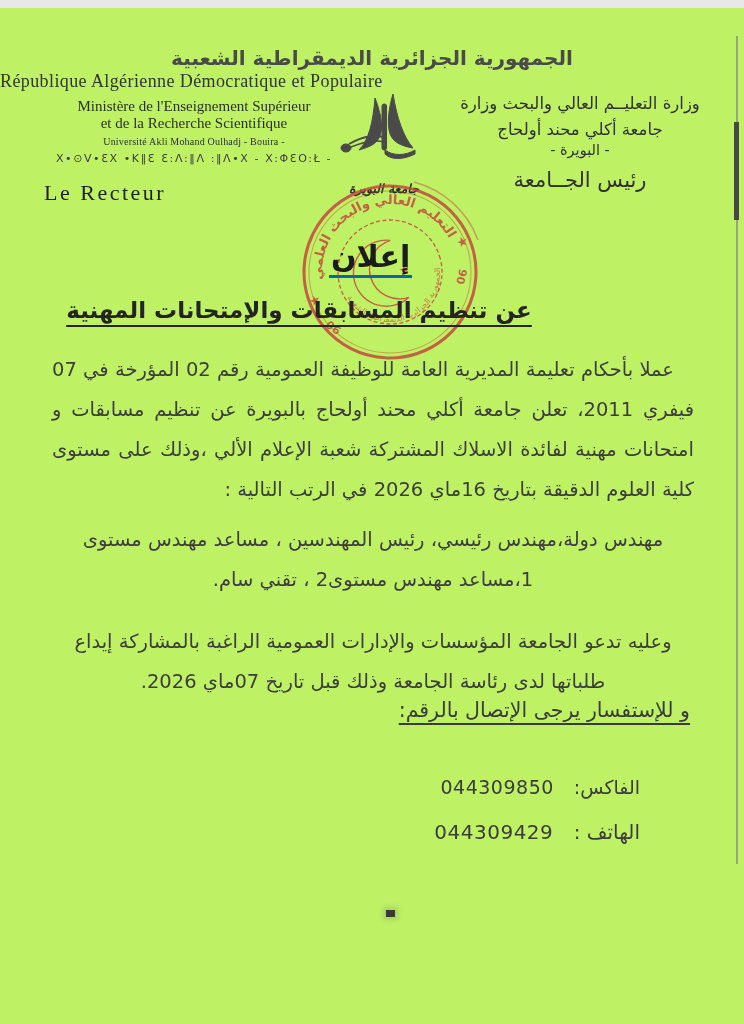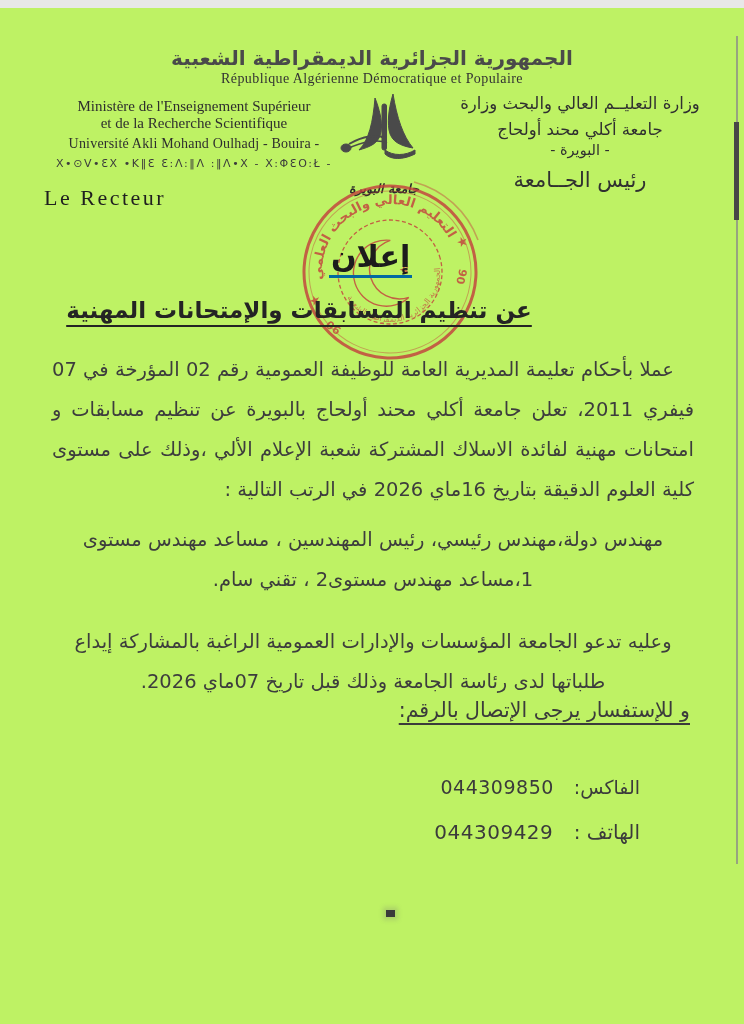--- a/index.html
+++ b/index.html
@@ -5,27 +5,27 @@
   html,body{margin:0;padding:0;background:#e8e8e8;}
   .page{
     position:relative;width:744px;height:1024px;margin:8px auto;
     background:#bef264;overflow:hidden;
     font-family:"DejaVu Sans",sans-serif;color:#3a3a3a;
   }
   .abs{position:absolute;}
   
   .hdr-ar{top:38px;left:0;width:744px;text-align:center;
     font-size:20px;font-weight:bold;color:#4a4a4a;letter-spacing:.5px;}
-  .hdr-fr{top:63px;left:0;width:744px;text-align:center;
-    font-family:"Liberation Serif",serif;font-size:14px;color:#333;letter-spacing:.4px;}
+  .hdr-fr{top:63px;left:0;width:744px;text-align:left;
+    font-family:"Liberation Serif",serif;font-size:18px;color:#333;letter-spacing:.4px;}
   
   .left-block{left:44px;top:90px;width:300px;text-align:center;
     font-family:"Liberation Serif",serif;color:#2e2e2e;}
   .left-block .m1,.left-block .m2{font-size:15px;line-height:17px;}
-  .left-block .univ{font-size:14px;margin-top:4px;letter-spacing:.2px;}
+  .left-block .univ{font-size:10px;margin-top:4px;letter-spacing:.2px;}
   .left-block .tif{font-family:"DejaVu Sans",sans-serif;font-size:11px;
     margin-top:5px;letter-spacing:1.6px;color:#3c3c3c;white-space:nowrap;}
   .left-block .rect{font-size:22px;margin-top:15px;text-align:left;
     letter-spacing:2.5px;color:#1f1f1f;}
   
   .logo{left:320px;top:84px;width:128px;text-align:center;font-style:italic;}
   .logo .cap{font-size:12.5px;font-weight:bold;color:#2b2b2b;margin-top:-3px;}
   
   .right-block{left:438px;top:86px;width:284px;text-align:center;
     direction:rtl;color:#303030;}

